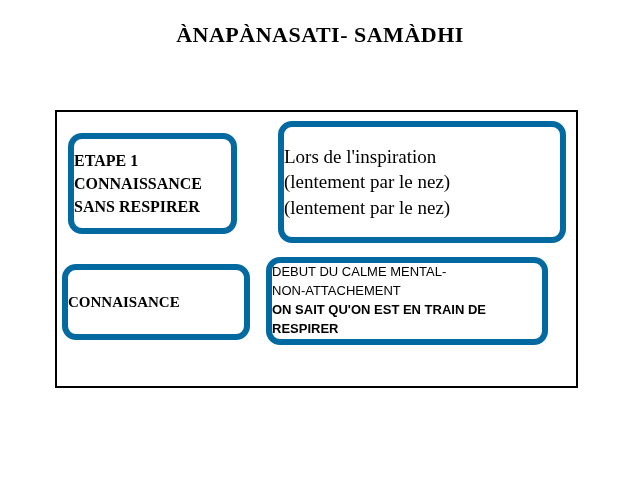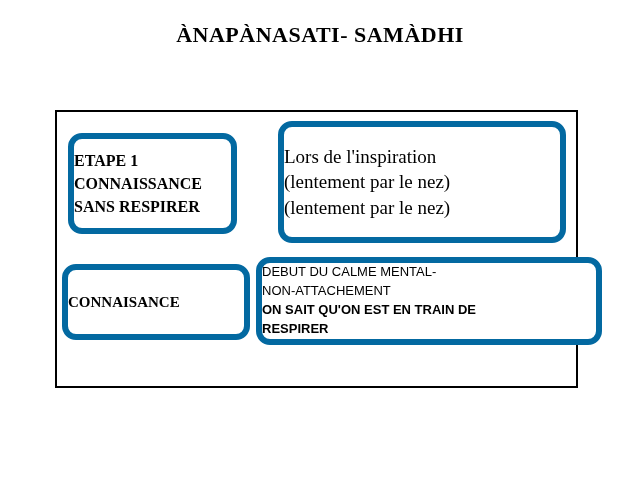--- a/index.html
+++ b/index.html
@@ -68,23 +68,23 @@
   }
   .box-connaisance {
     left: 62px;
     top: 264px;
     width: 188px;
     height: 76px;
     font-size: 15px;
     font-weight: bold;
   }
   .box-calme {
-    left: 256px;
+    left: 266px;
     top: 257px;
-    width: 346px;
+    width: 282px;
     height: 88px;
     font-family: "Liberation Sans", sans-serif;
     font-size: 13px;
     line-height: 1.45;
   }
   .box-calme .normal-line {
     font-weight: normal;
   }
   .box-calme .bold-line {
     font-weight: bold;

